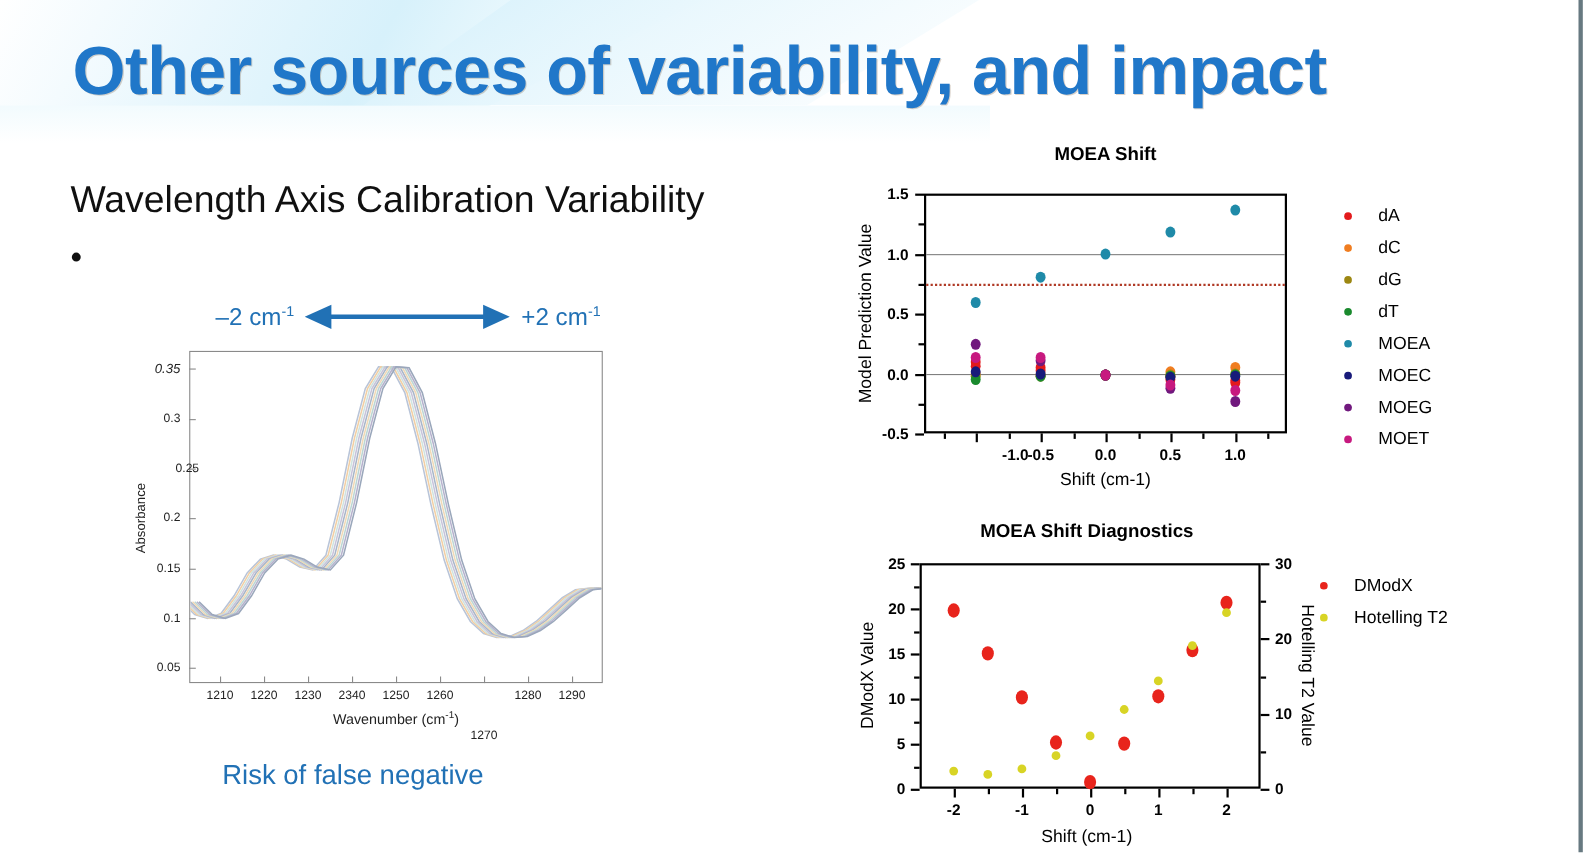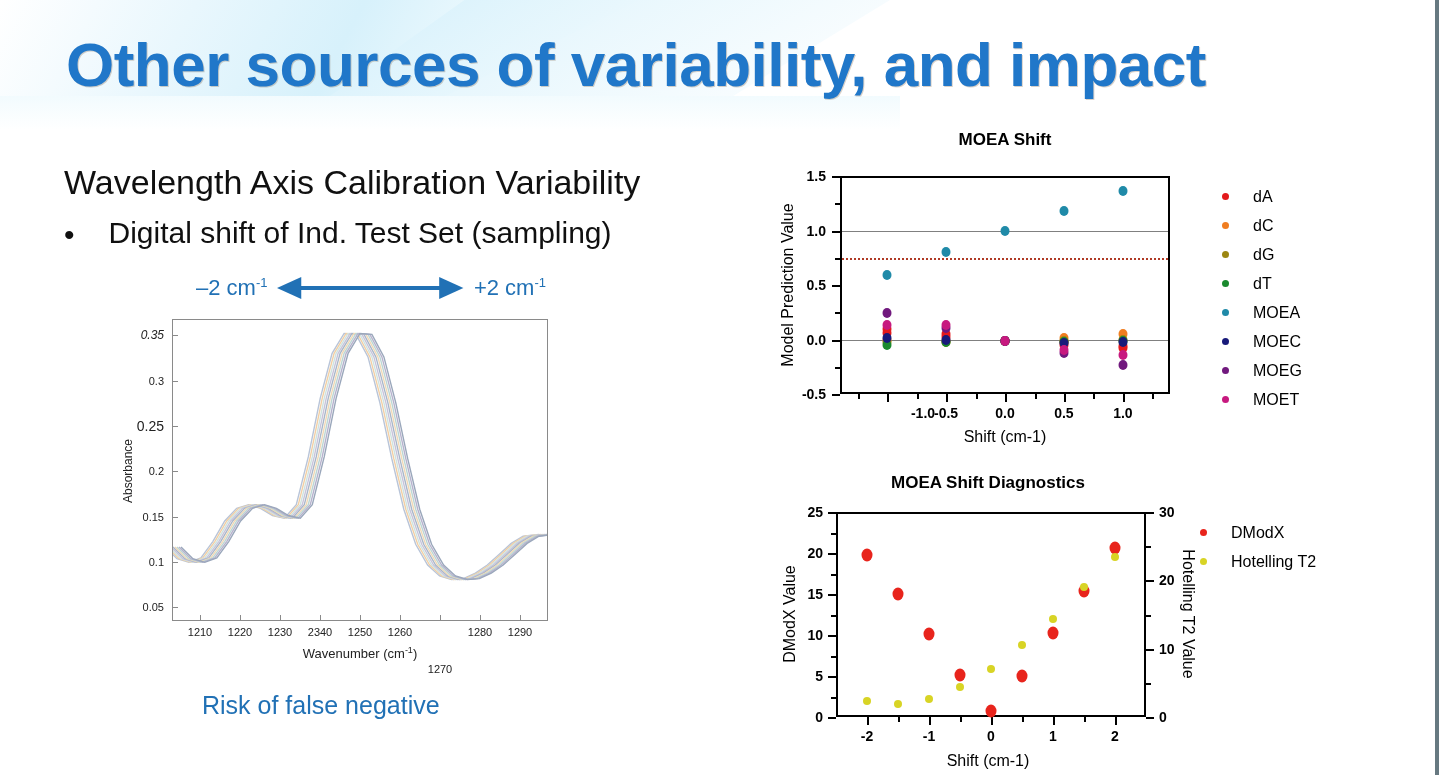--- a/index.html
+++ b/index.html
@@ -132,21 +132,20 @@
 <div id="bg-shape-b"></div>
 <div id="bg-shape-c"></div>
 <div id="right-edge"></div>
 
 <div id="slide-title">Other sources of variability, and impact</div>
 
 <div id="heading-wavelength">Wavelength Axis Calibration Variability</div>
 
 <div id="bullet-row">
   <span id="bullet-dot">•</span>
-  <span id="bullet-text">Digital shift of Ind. Test Set (sampling)</span>
 </div>
 
 <div id="arrow-annotation">
   <span class="arrow-label"><span>–2 cm</span><sup>-1</sup></span>
   <span id="arrow-graphic">
     <svg width="100%" height="28" viewBox="0 0 200 28" preserveAspectRatio="none" aria-hidden="true">
       <line x1="20" y1="14" x2="180" y2="14" stroke="#2171b5" stroke-width="4"></line>
       <polygon points="0,14 26,3 26,25" fill="#2171b5"></polygon>
       <polygon points="200,14 174,3 174,25" fill="#2171b5"></polygon>
     </svg>
@@ -175,21 +174,21 @@
   <div id="spec-ticks">
       <div class="spec-ytick-mark" style="left:42px;top:294.4px;"></div>
       <div style="position:absolute;right:392px;top:294.4px;transform:translateY(-50%);font-size:11px;color:#222;white-space:nowrap;">0.05</div>
       <div class="spec-ytick-mark" style="left:42px;top:249.1px;"></div>
       <div style="position:absolute;right:392px;top:249.1px;transform:translateY(-50%);font-size:11px;color:#222;white-space:nowrap;">0.1</div>
       <div class="spec-ytick-mark" style="left:42px;top:203.7px;"></div>
       <div style="position:absolute;right:392px;top:203.7px;transform:translateY(-50%);font-size:11px;color:#222;white-space:nowrap;">0.15</div>
       <div class="spec-ytick-mark" style="left:42px;top:158.4px;"></div>
       <div style="position:absolute;right:392px;top:158.4px;transform:translateY(-50%);font-size:11px;color:#222;white-space:nowrap;">0.2</div>
       <div class="spec-ytick-mark" style="left:42px;top:113.0px;"></div>
-      <div style="position:absolute;right:392px;top:113.0px;transform:translateY(-50%);font-size:14px;color:#222;white-space:nowrap;">0.25</div>
+      <div style="position:absolute;right:375px;top:113.0px;transform:translateY(-50%);font-size:11px;color:#222;white-space:nowrap;">0.25</div>
       <div class="spec-ytick-mark" style="left:42px;top:67.7px;"></div>
       <div style="position:absolute;right:392px;top:67.7px;transform:translateY(-50%);font-size:11px;color:#222;white-space:nowrap;">0.3</div>
       <div class="spec-ytick-mark" style="left:42px;top:22.3px;"></div>
       <div style="position:absolute;right:392px;top:22.3px;transform:translateY(-50%);font-size:12px;color:#222;white-space:nowrap;font-style:italic;">0.35</div>
       <div style="position:absolute;left:70.0px;top:302px;width:1px;height:6px;background:#8a8a8a;"></div>
       <div style="position:absolute;left:70.0px;top:313px;transform:translateX(-50%);font-size:11px;color:#222;">1210</div>
       <div style="position:absolute;left:110.0px;top:302px;width:1px;height:6px;background:#8a8a8a;"></div>
       <div style="position:absolute;left:110.0px;top:313px;transform:translateX(-50%);font-size:11px;color:#222;">1220</div>
       <div style="position:absolute;left:150.0px;top:302px;width:1px;height:6px;background:#8a8a8a;"></div>
       <div style="position:absolute;left:150.0px;top:313px;transform:translateX(-50%);font-size:11px;color:#222;">1230</div>

